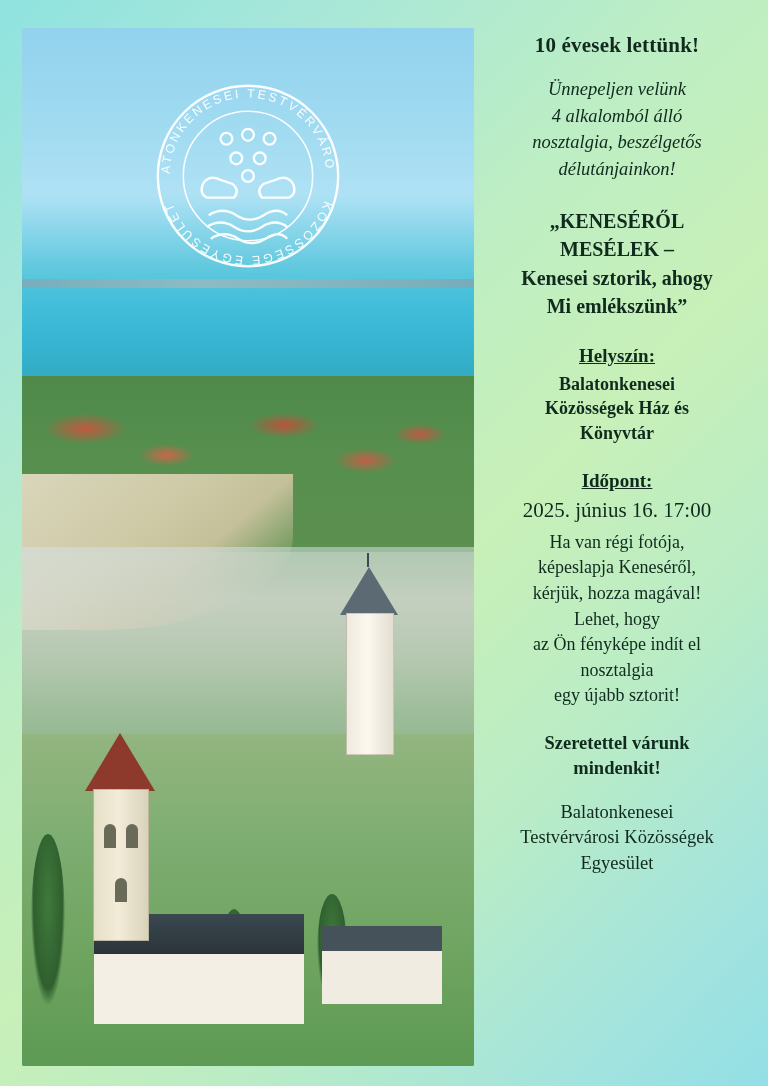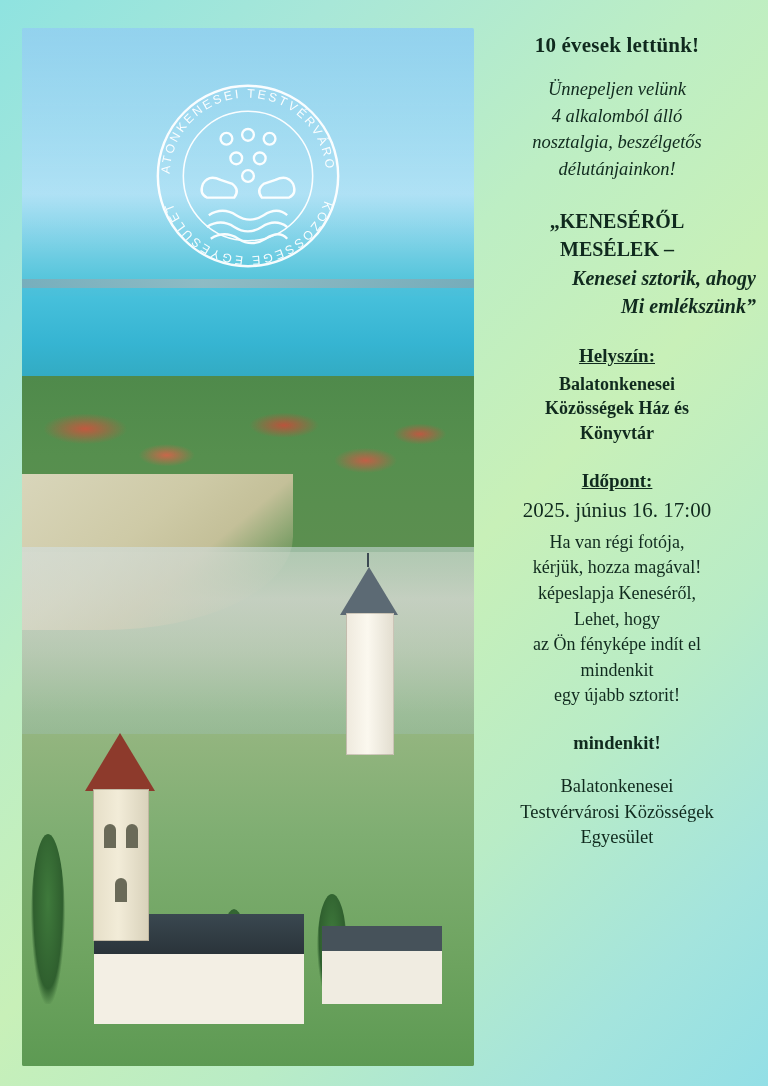--- a/index.html
+++ b/index.html
@@ -215,22 +215,20 @@
   }
   .t-invite div { white-space: nowrap; }
 
   .t-title {
     font-weight: bold;
     font-size: 20px;
     line-height: 1.42;
     margin: 0 0 20px;
   }
   .t-title .ital {
-    font-style: italic;
-    text-align: right;
   }
 
   .t-sub-block { margin: 22px 0 0; }
 
   .t-label {
     font-weight: bold;
     font-size: 19px;
     text-decoration: underline;
     margin-bottom: 4px;
   }
@@ -362,29 +360,30 @@
       </div>
     </div>
 
     <div class="t-sub-block">
       <div class="t-label">Időpont:</div>
       <div class="t-date">2025. június 16. 17:00</div>
     </div>
 
     <div class="t-note">
       <div>Ha van régi fotója,</div>
+      <div>képeslapja Keneséről,</div>
       <div>kérjük, hozza magával!</div>
-      <div>képeslapja Keneséről,</div>
       <div>Lehet, hogy</div>
       <div>az Ön fényképe indít el</div>
-      <div>mindenkit</div>
+      <div>nosztalgia</div>
       <div>egy újabb sztorit!</div>
     </div>
 
     <div class="t-welcome">
+      <div>Szeretettel várunk</div>
       <div>mindenkit!</div>
     </div>
 
     <div class="t-org">
       <div>Balatonkenesei</div>
       <div>Testvérvárosi Közösségek</div>
       <div>Egyesület</div>
     </div>
 
   </div>

